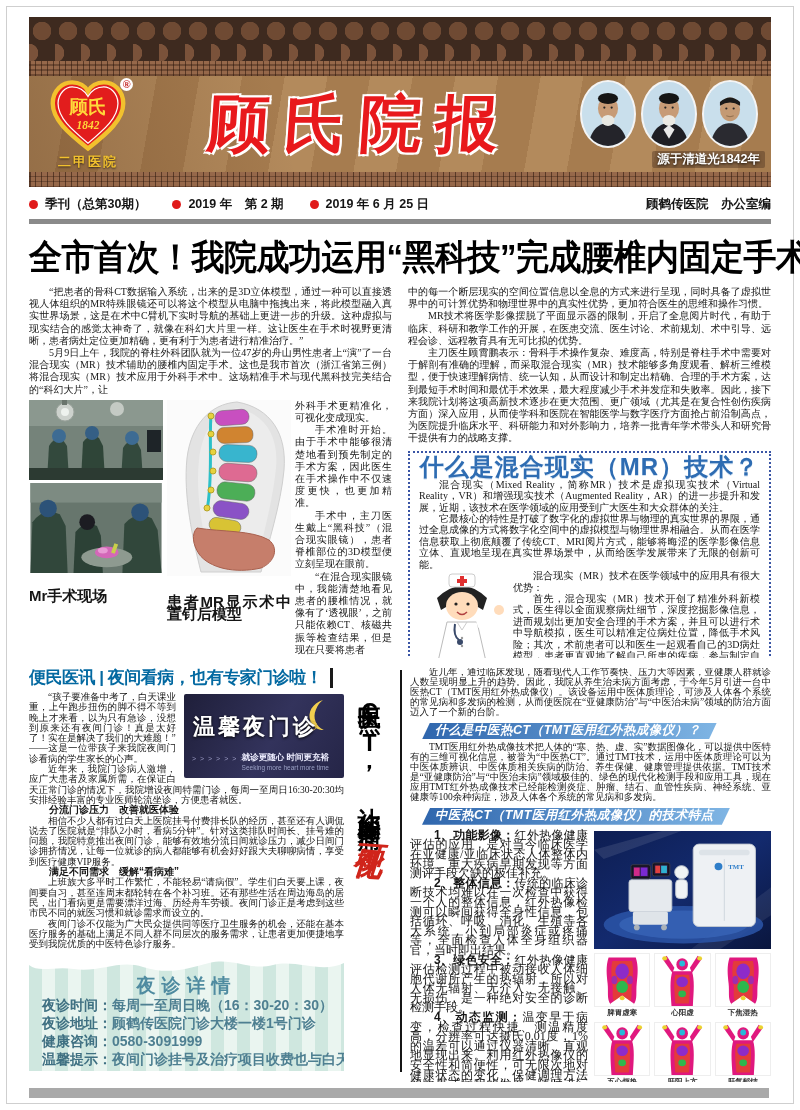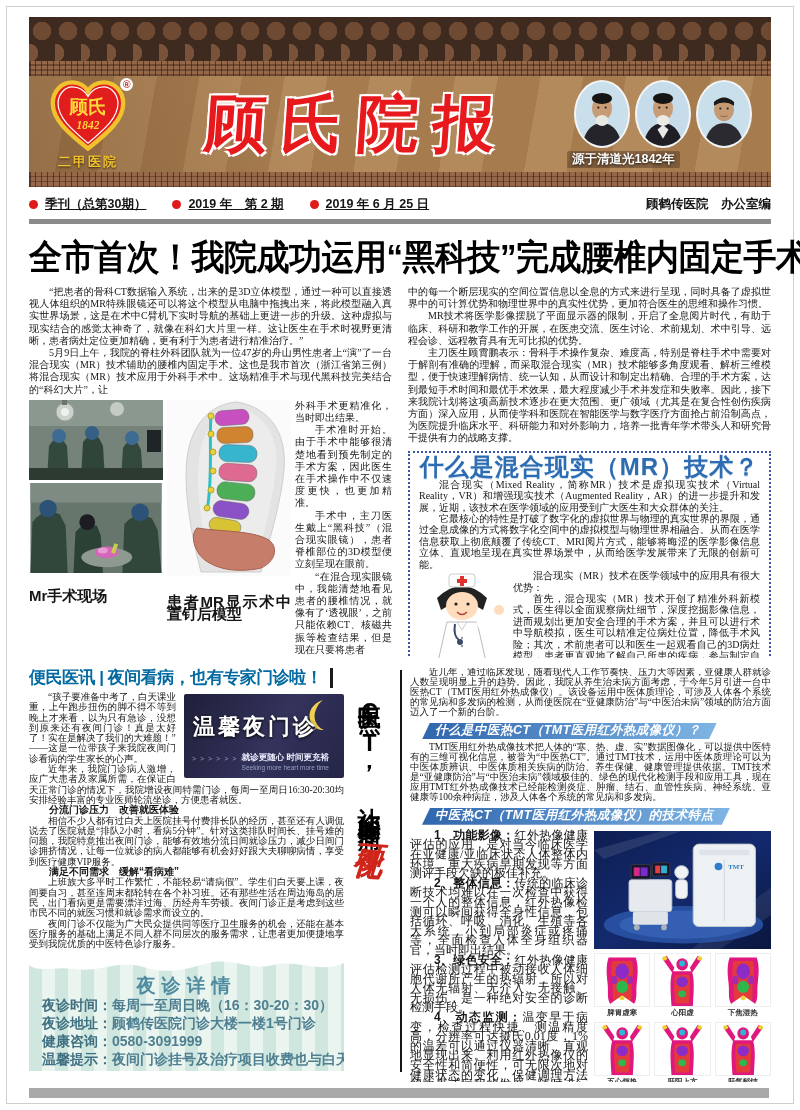--- a/index.html
+++ b/index.html
@@ -21,30 +21,30 @@
      linear-gradient(75deg,rgba(60,30,10,.25),rgba(0,0,0,0) 35%),
      repeating-linear-gradient(100deg,#b38a5c 0 42px,#a67c4f 42px 84px);}
   .logo{width:118px;text-align:center;position:relative;flex:0 0 auto;}
   .logo .reg{position:absolute;top:0px;right:14px;font-size:11px;color:#c01616;font-weight:bold;
     background:#fff;border-radius:50%;width:13px;height:13px;line-height:13px;}
   .grade{color:#f2c12e;font-weight:900;font-size:13px;letter-spacing:2px;margin-top:-3px;
     font-family:"Liberation Sans",sans-serif;text-shadow:0 1px 2px rgba(0,0,0,.65);}
   .paper-title{flex:1;text-align:center;font-size:62px;line-height:1;color:#e8191c;font-weight:900;
     font-family:"DejaVu Serif","Liberation Serif",serif;letter-spacing:14px;transform:skewX(-4deg);
     text-shadow:-2px -2px 0 #fff,2px -2px 0 #fff,-2px 2px 0 #fff,2px 2px 0 #fff,0 0 3px #fff;white-space:nowrap;}
-  .portraits-wrap{width:192px;flex:0 0 auto;text-align:left;padding-right:12px;}
+  .portraits-wrap{width:192px;flex:0 0 auto;text-align:right;padding-right:6px;}
   .ovals{display:flex;gap:5px;justify-content:center;}
   .oval{width:56px;height:68px;border-radius:50%;overflow:hidden;background:#c9dfec;border:2px solid #f4f4f4;box-sizing:border-box;}
   .origin{margin-top:3px;color:#fff;font-size:12.5px;font-weight:700;font-family:"Liberation Sans",sans-serif;
     text-shadow:0 1px 3px rgba(0,0,0,.85);background:rgba(60,38,24,.38);border-radius:2px;display:inline-block;padding:0 5px;}
 
   
   .issue-bar{margin-top:9px;display:flex;align-items:center;font-size:12.5px;font-family:"Liberation Sans",sans-serif;}
   .issue-items{display:flex;gap:26px;}
-  .issue-item{display:flex;align-items:center;font-weight:600;text-decoration:underline;}
+  .issue-item{display:flex;align-items:center;font-weight:600;}
   .dot{width:9px;height:9px;background:#e01a1a;border-radius:50%;display:inline-block;margin-right:7px;}
   .publisher{margin-left:auto;font-weight:600;}
   .rule{height:5px;background:#8a8a8a;margin-top:6px;}
 
   
   .headline{margin:11px 0 6px;font-size:33px;font-weight:900;text-align:center;white-space:nowrap;
     font-family:"Liberation Sans","DejaVu Sans",sans-serif;letter-spacing:-.5px;transform:scaleY(1.06);color:#000;}
 
   
   .article{display:flex;gap:16px;font-size:10px;line-height:12.2px;text-align:justify;height:372px;overflow:hidden;}
@@ -258,21 +258,21 @@
                   <circle cx="46" cy="52" r="3"></circle>
                   <circle cx="46" cy="71" r="3"></circle>
                   <circle cx="44" cy="90" r="3"></circle>
                   <circle cx="40" cy="108" r="3"></circle>
                 </g>
             <path d="M30 128 C55 132 85 130 102 140 C112 148 108 162 94 168 C68 174 42 168 32 154 C26 145 24 134 30 128 Z" fill="#c67e6b" stroke="#a8604e"></path>
           </svg>
           <div class="cap">患者MR显示术中置钉后模型</div>
         </div>
         <div class="m-side">
-          <p>外科手术更精准化，当时即出结果。</p>
+          <p>外科手术更精准化，可视化变成现实。</p>
           <p class="ind">手术准时开始。由于手术中能够很清楚地看到预先制定的手术方案，因此医生在手术操作中不仅速度更快，也更加精准。</p>
           <p class="ind">手术中，主刀医生戴上“黑科技”（混合现实眼镜），患者脊椎部位的3D模型便立刻呈现在眼前。</p>
           <p class="ind">“在混合现实眼镜中，我能清楚地看见患者的腰椎情况，就像有了‘透视眼’，之前只能依赖CT、核磁共振等检查结果，但是现在只要将患者</p>
         </div>
       </div>
 
     </div>
 
     <div class="col">
       <p>中的每一个断层现实的空间位置信息以全息的方式来进行呈现，同时具备了虚拟世界中的可计算优势和物理世界中的真实性优势，更加符合医生的思维和操作习惯。</p>

